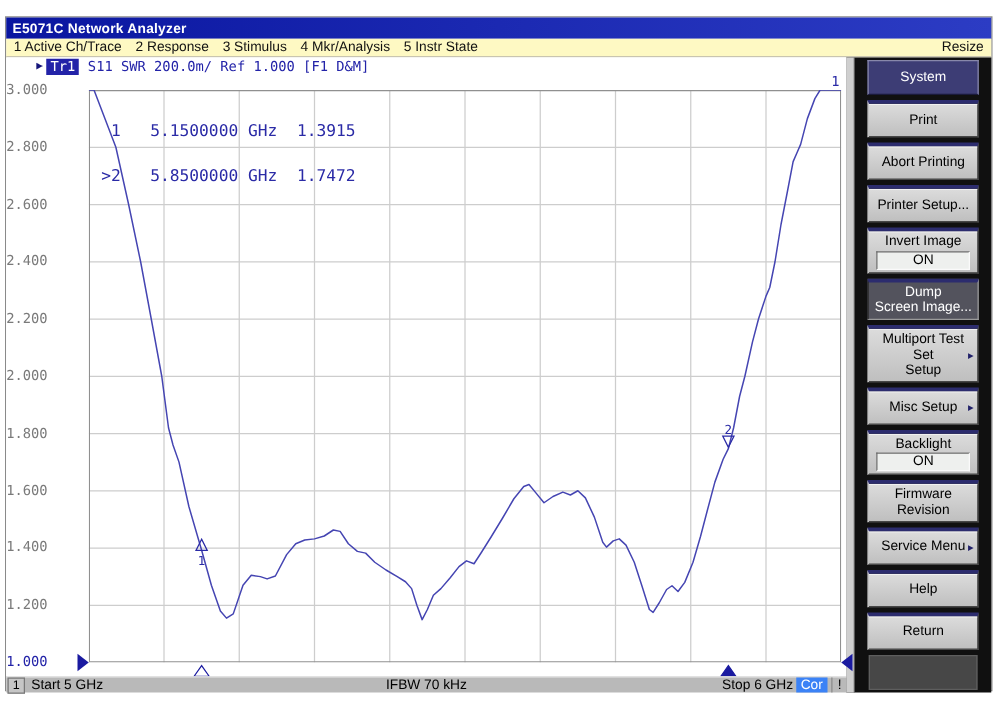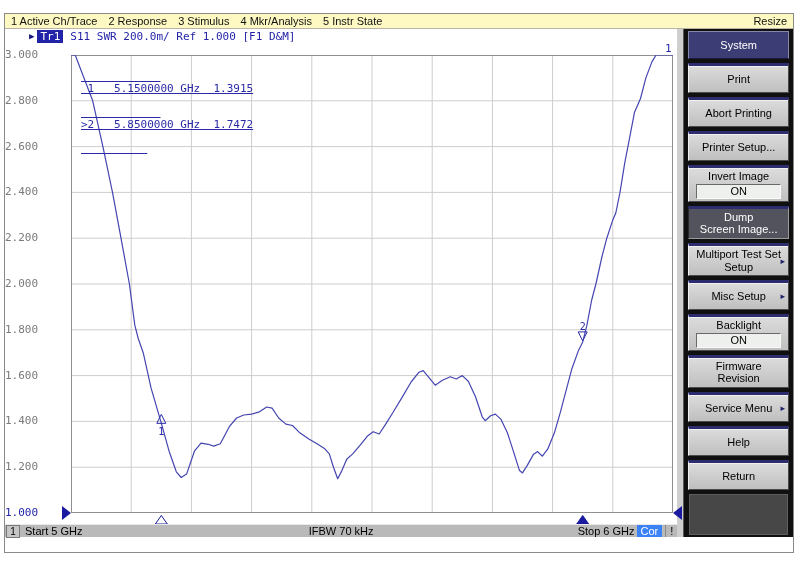--- a/index.html
+++ b/index.html
@@ -25,40 +25,40 @@
              font-family:"DejaVu Sans Mono",monospace;font-size:11px;color:#2323a8;white-space:pre;}
   .tptr{color:#15157a;font-size:9px;margin-right:3px;}
   .trchip{background:#2323a8;color:#fff;padding:0 3px;margin-right:7px;text-align:center;}
   
   .gridbox{position:absolute;left:66px;top:26px;width:602px;height:458px;}
   .gridbox svg{position:absolute;left:0;top:0;}
   .ylab{position:absolute;left:0;width:60px;text-align:left;font-family:"DejaVu Sans Mono",monospace;
         font-size:11px;color:#7a7a7a;line-height:13px;}
   .ylab.ref{color:#2323a8;}
   .readout{position:absolute;left:76px;top:30px;font-family:"DejaVu Sans Mono",monospace;
-           font-size:11px;line-height:12px;color:#2a2aa6;white-space:pre;text-decoration:underline;}
+           font-size:13px;line-height:12px;color:#2a2aa6;white-space:pre;}
   .endlabel{position:absolute;left:660px;top:13px;font-family:"DejaVu Sans Mono",monospace;
             font-size:11px;color:#2a2aa6;}
   .reftri{position:absolute;width:0;height:0;border-top:7px solid transparent;border-bottom:7px solid transparent;}
   .reftri.left{left:57px;top:477px;border-left:9px solid #1a1aa0;}
   .reftri.right{left:668px;top:477px;border-right:9px solid #1a1aa0;}
   .stimsvg{position:absolute;left:66px;top:485px;}
   
   .statusbar{height:13px;background:#b9b9b9;border-top:1px solid #e9e9e9;display:flex;align-items:center;
              font-size:11px;color:#000;position:relative;box-sizing:border-box;}
   .chanbox{display:inline-block;width:12px;height:11px;line-height:11px;text-align:center;
            border:1px solid #787878;background:#c6c6c6;margin:0 5px 0 1px;font-size:10px;}
   .sb-ifbw{position:absolute;left:50%;transform:translateX(-50%);}
   .sb-spacer{flex:1;}
   .corchip{background:#3b82f6;color:#fff;padding:0 4px;margin:0 2px;height:12px;line-height:12px;}
   .warnseg{border-left:1px solid #8a8a8a;padding:0 4px;margin-left:1px;}
   
   .sidebar{width:116px;background:#101010;display:flex;}
   .scrollstrip{width:6px;background:#cfcfcf;border-right:1px solid #5a5a5a;}
-  .keys{flex:1;display:flex;flex-direction:column;padding:0 4px;}
+  .keys{flex:1;display:flex;flex-direction:column;padding:0 10px;}
   #softkeys{display:contents;}
   .skey{position:relative;margin-top:4px;min-height:22px;display:flex;flex-direction:column;
         align-items:center;justify-content:center;padding:2px 1px;font-size:11px;color:#000;
         background:linear-gradient(#dcdcdc,#bfbfbf);
         border-top:3px solid #2c2c6e;border-left:1px solid #efefef;
         border-right:1px solid #4a4a4a;border-bottom:1px solid #4a4a4a;
         box-shadow:inset 0 1px 0 #f0f0f0;cursor:default;}
   .skey .klabel{text-align:center;line-height:1.15;white-space:pre-line;}
   .skey.header{margin-top:2px;background:#3d3d75;color:#fff;border:1px solid #8888aa;
                border-bottom-color:#1a1a3a;min-height:22px;box-shadow:none;}
@@ -68,20 +68,23 @@
           width:86%;text-align:center;font-size:11px;margin-top:1px;line-height:13px;}
   .karrow{position:absolute;right:3px;top:50%;transform:translateY(-50%);color:#22226a;font-size:9px;}
   .sidefill{flex:1;margin:4px 1px 2px 1px;background:#474747;border:1px solid #5e5e5e;}
 </style>
 </head>
 <body>
 
 <div class="screen">
   <div class="win">
 
+    <div class="titlebar">
+      <span class="title-text">E5071C Network Analyzer</span>
+    </div>
 
     <div class="menubar">
       <div class="menu-items" id="menu-items">
           <span class="menuitem">1 Active Ch/Trace</span>
           <span class="menuitem">2 Response</span>
           <span class="menuitem">3 Stimulus</span>
           <span class="menuitem">4 Mkr/Analysis</span>
           <span class="menuitem">5 Instr State</span>
         </div>
       <span class="resize">Resize</span>

